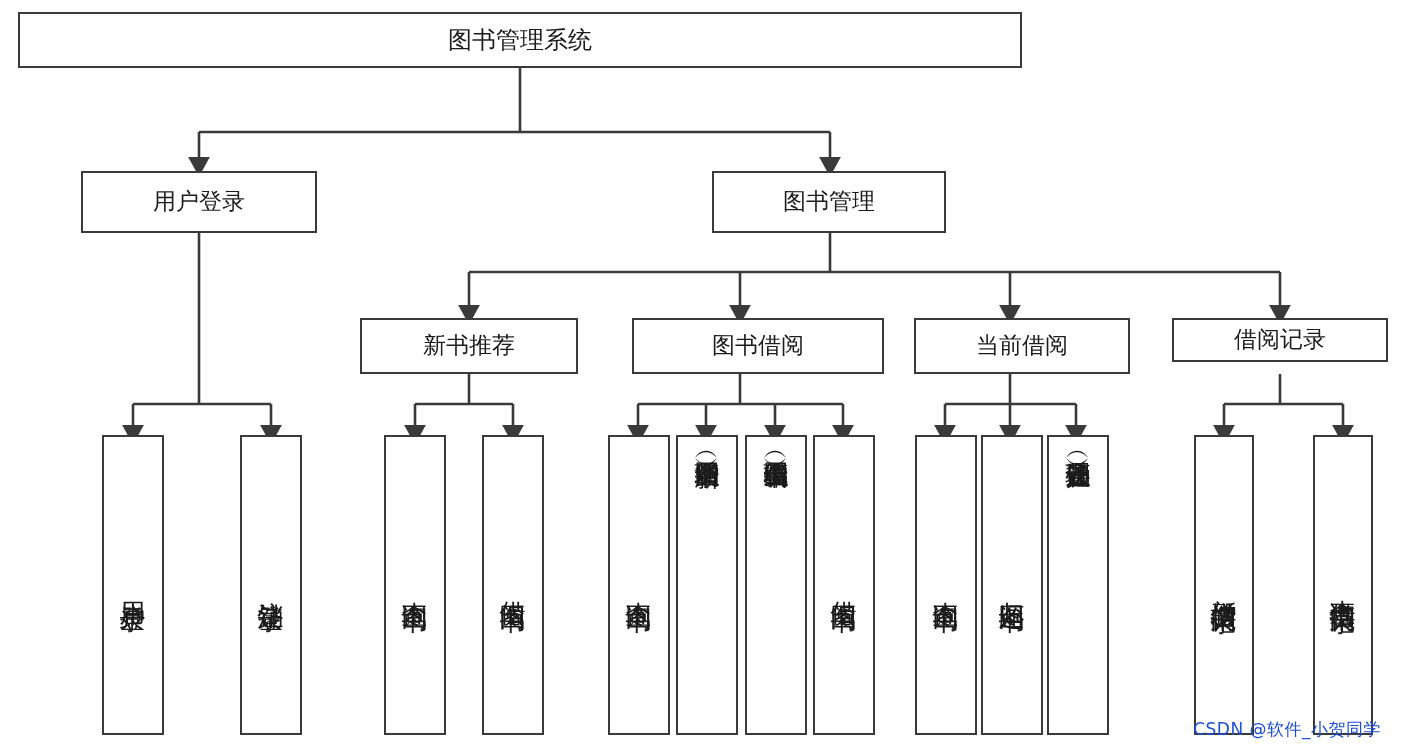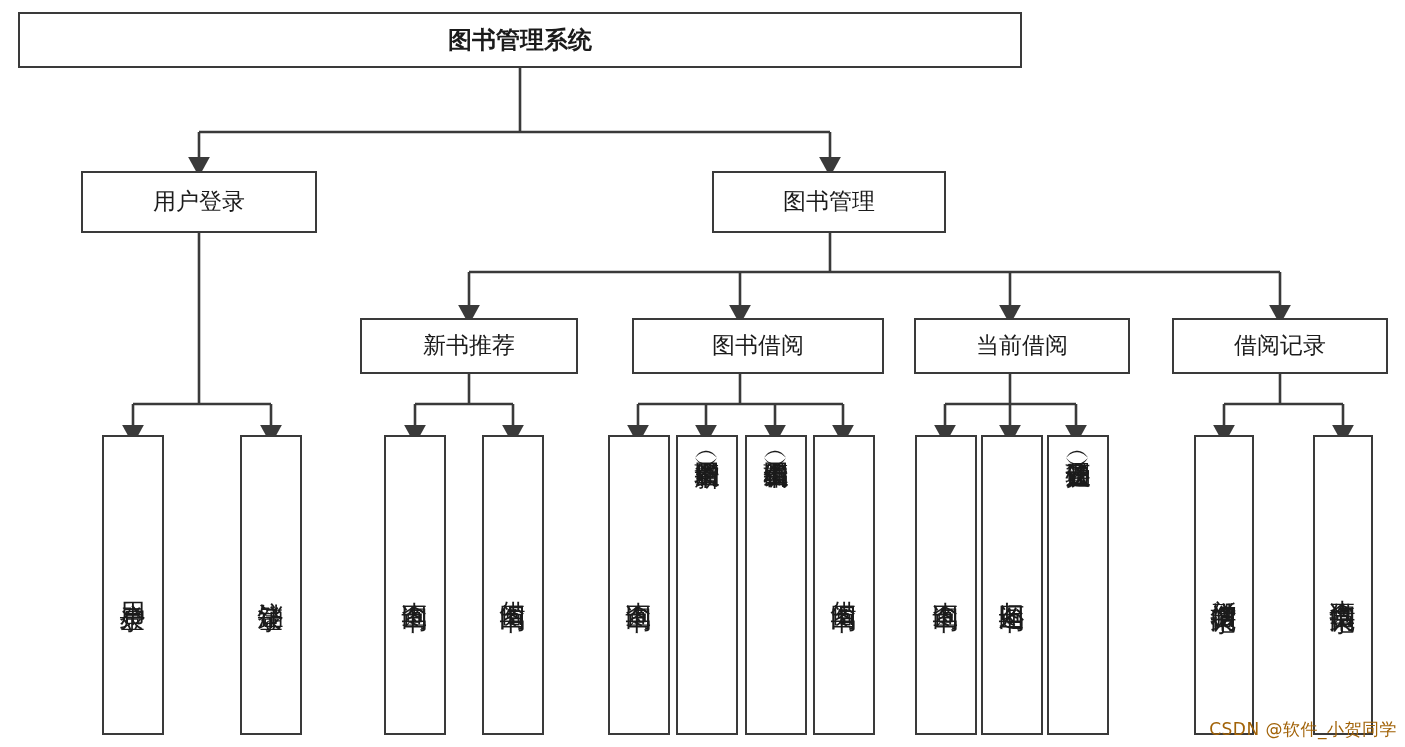--- a/index.html
+++ b/index.html
@@ -38,21 +38,20 @@
     display: block;
     text-align: center;
     line-height: 1.18;
     white-space: nowrap;
   }
   .node.horiz .node-label {
     font-size: 23px;
   }
   .node.root .node-label {
     font-size: 24px;
-    font-weight: bold;
   }
   .node.vert {
     align-items: flex-start;
     padding-top: 6px;
   }
   .node.vert .node-label {
     writing-mode: vertical-rl;
     text-orientation: upright;
     font-size: 26px;
     letter-spacing: 2px;
@@ -62,24 +61,24 @@
   .node.vert.tall .node-label {
     font-size: 25px;
     letter-spacing: 0px;
   }
   .node.vert.centered {
     align-items: center;
     padding-top: 0;
   }
   .watermark {
     position: absolute;
-    right: 8px;
+    right: 24px;
     bottom: 6px;
     font-size: 17px;
-    color: #a16207;
+    color: #1d4ed8;
     letter-spacing: 0.5px;
     white-space: nowrap;
     pointer-events: none;
   }
 </style>
 </head>
 <body>
 
 <div id="canvas">
 
@@ -146,21 +145,21 @@
 
   <div class="node horiz" style="left:712px; top:171px; width:234px; height:62px;">
     <span class="node-label">图书管理</span>
   </div>
   <div class="node horiz" style="left:632px; top:318px; width:252px; height:56px;">
     <span class="node-label">图书借阅</span>
   </div>
   <div class="node horiz" style="left:902px; top:318px; width:216px; height:56px;margin-left:12px;">
     <span class="node-label">当前借阅</span>
   </div>
-  <div class="node horiz" style="left:1172px; top:318px; width:216px; height:56px;">
+  <div class="node horiz" style="left:1172px; top:318px; width:216px; height:44px;">
     <span class="node-label">借阅记录</span>
   </div>
 
   <div class="node vert centered" style="left:102px; top:435px; width:62px; height:300px;">
     <span class="node-label">用户登录</span>
   </div>
   <div class="node vert centered" style="left:240px; top:435px; width:62px; height:300px;">
     <span class="node-label">注销登录</span>
   </div>
 

